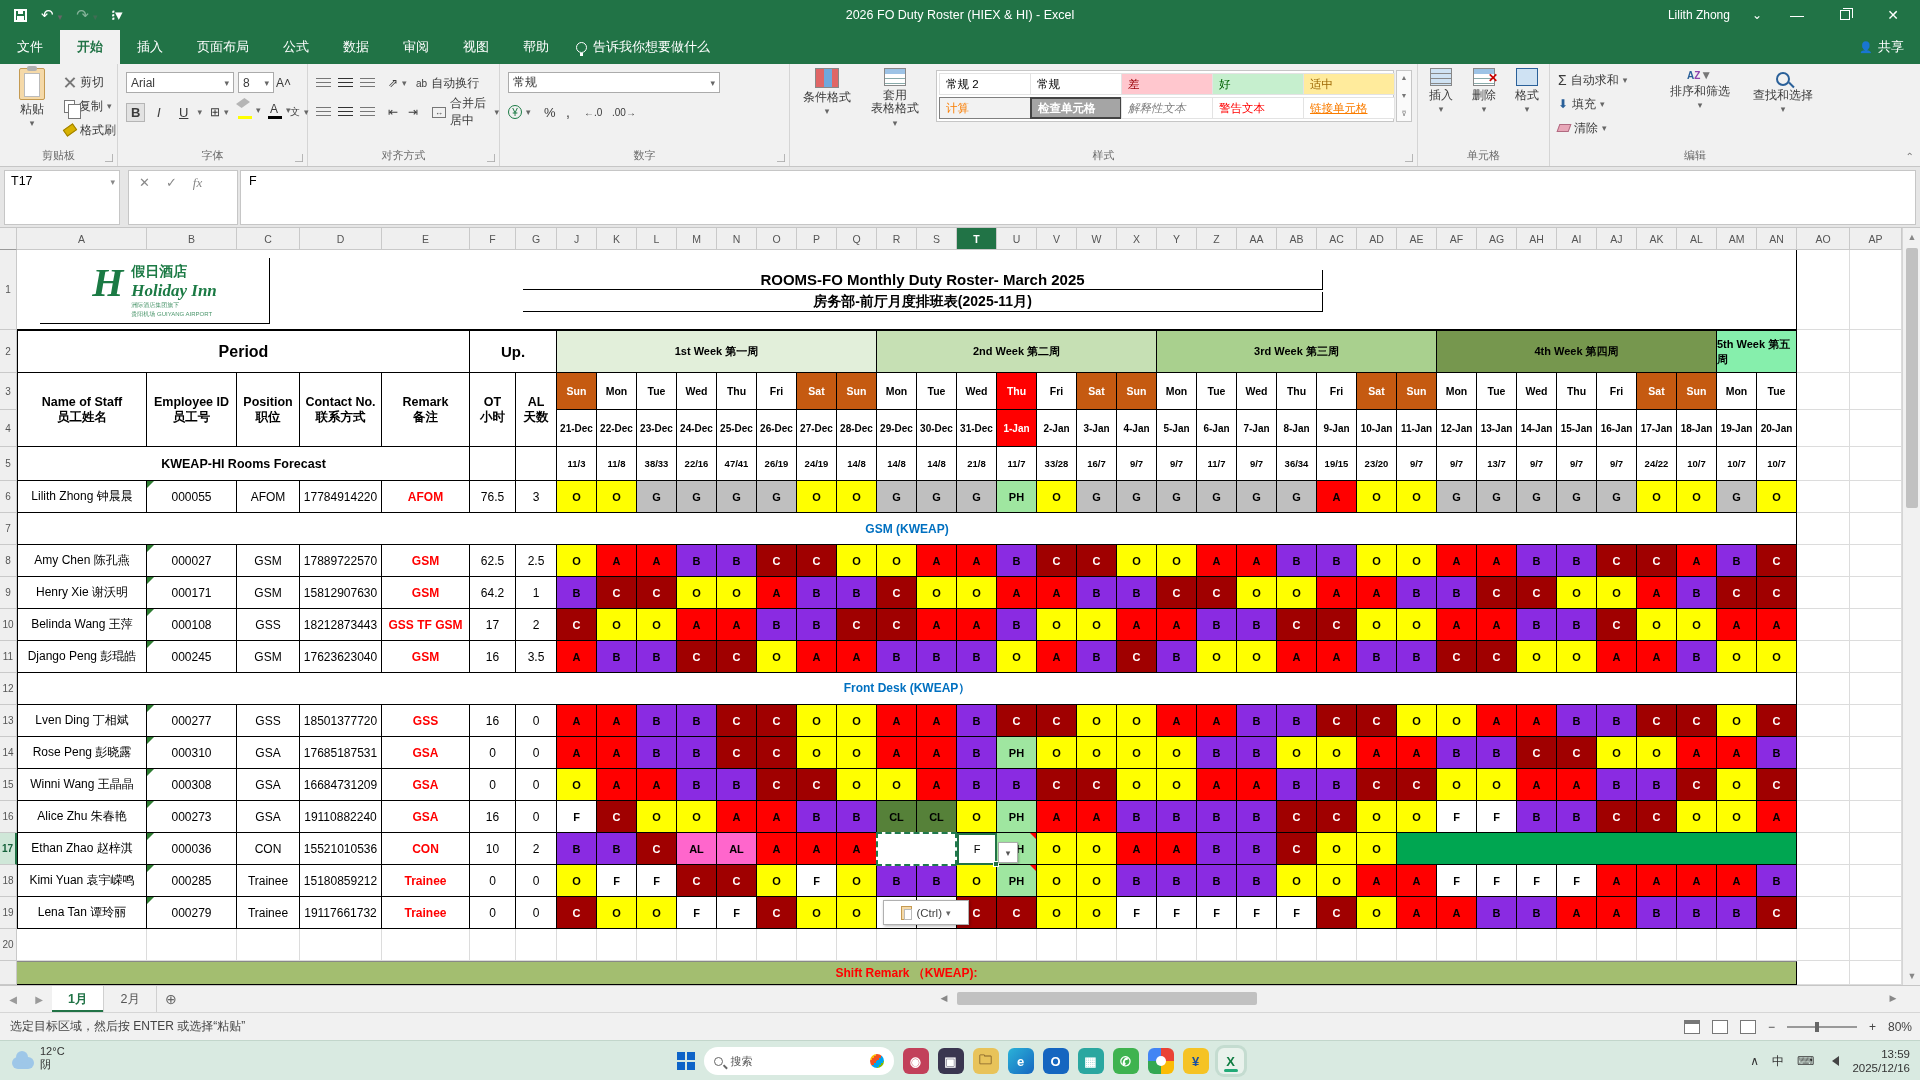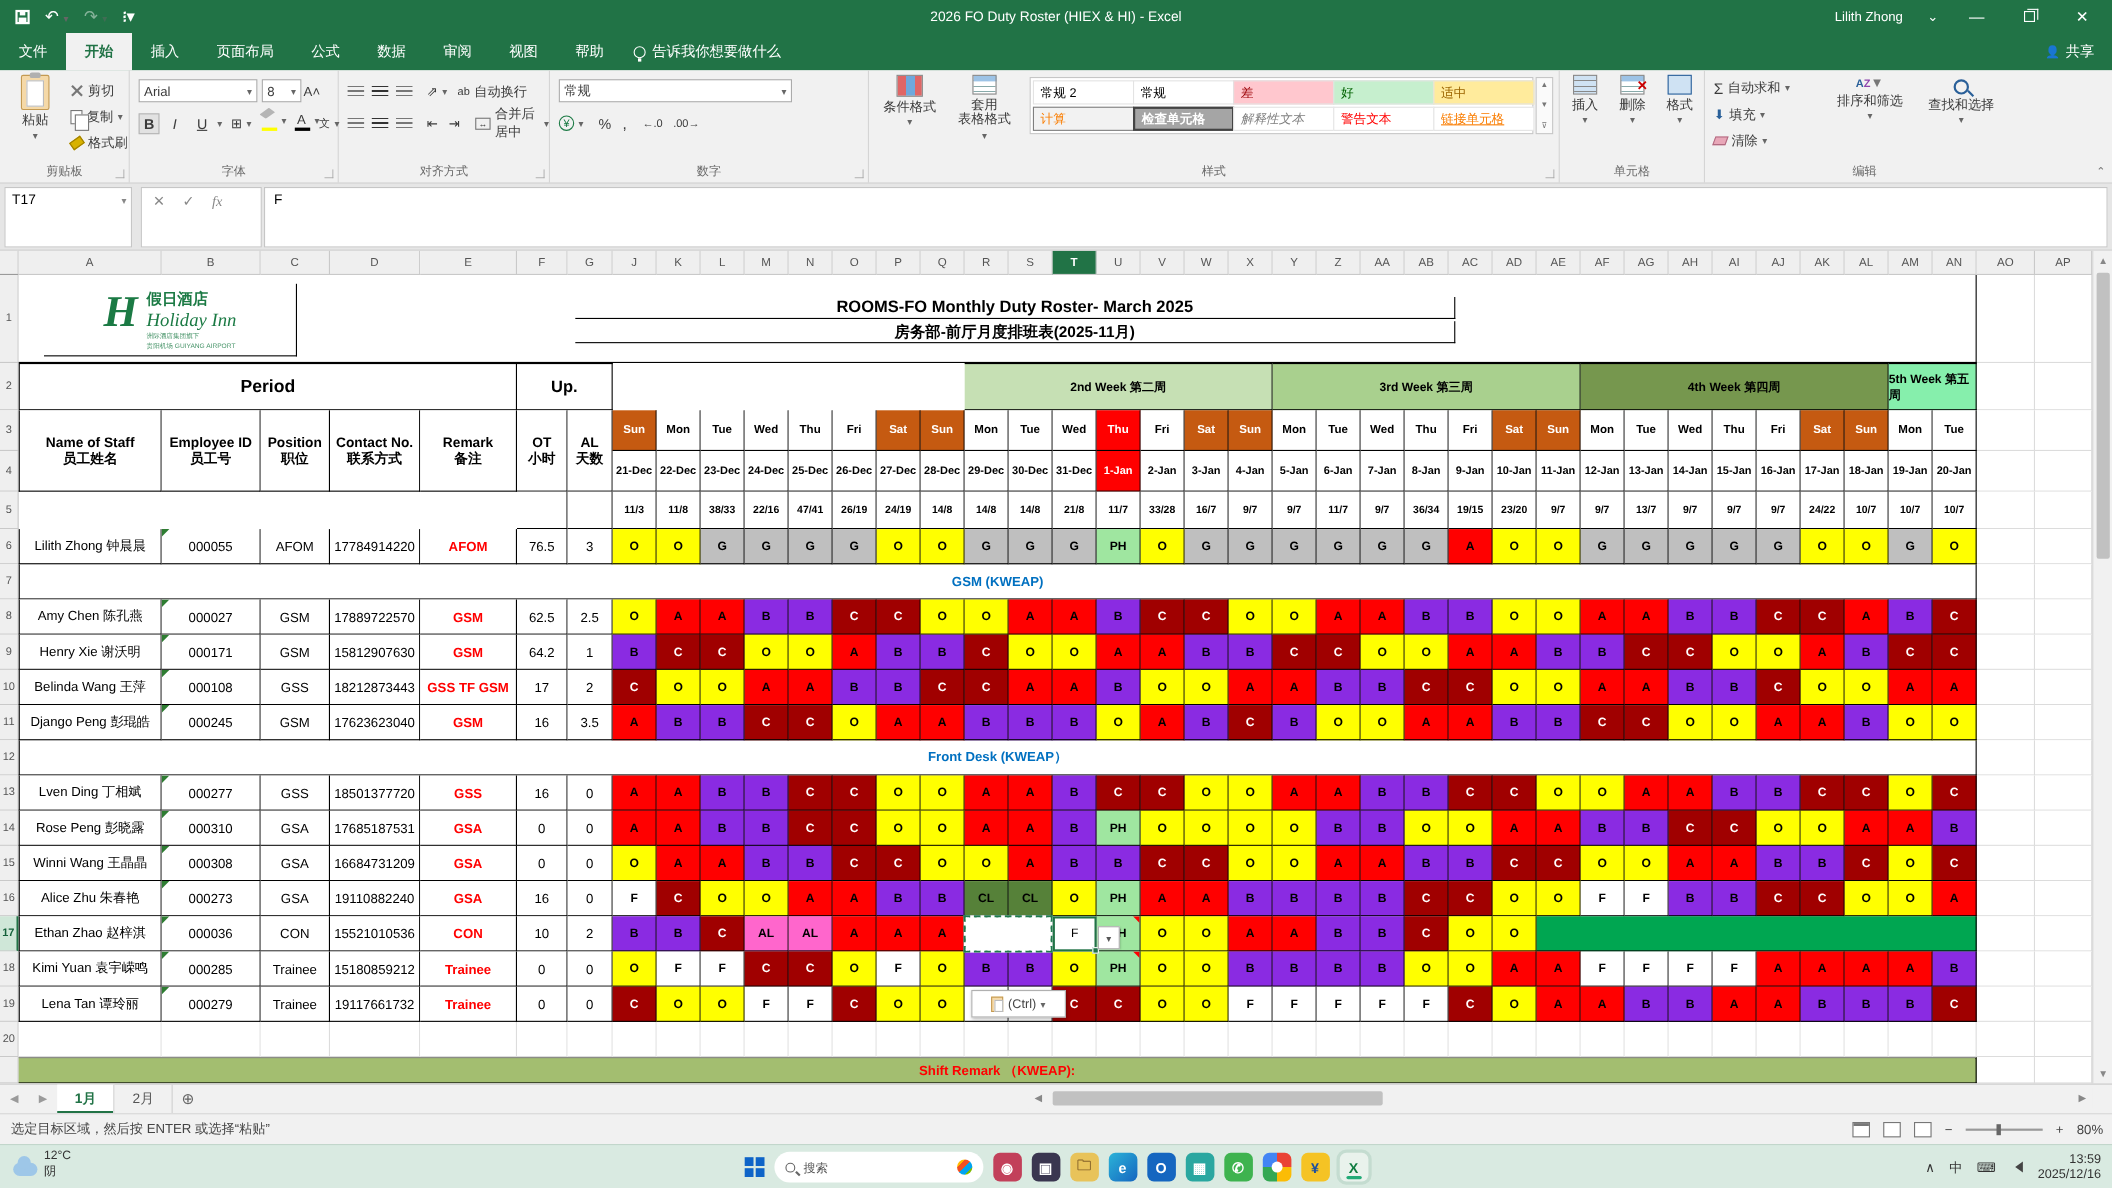--- a/index.html
+++ b/index.html
@@ -511,30 +511,31 @@
       <div class="lcell" style="left: 1637px; top: 701px; width: 40px; height: 32px;"></div>
       <div class="lcell" style="left: 1677px; top: 701px; width: 40px; height: 32px;"></div>
       <div class="lcell" style="left: 1717px; top: 701px; width: 40px; height: 32px;"></div>
       <div class="lcell" style="left: 1757px; top: 701px; width: 40px; height: 32px;"></div>
       <div class="cell" style="left: 17px; top: 22px; width: 1780px; height: 80px; justify-content: flex-start; border-right: 1px solid rgb(0, 0, 0);"></div>
       <div class="cell" style="left: 40px; top: 30px; width: 230px; height: 66px; position: absolute; color: rgb(27, 122, 68);">
         <div style="display:flex;gap:8px">
           <div style="font-family:'Liberation Serif',serif;font-style:italic;font-weight:bold;font-size:40px;line-height:40px">H</div>
           <div>
             <div style="font-weight:bold;font-size:14px">假日酒店</div>
-            <div style="font-family:'Liberation Serif',serif;font-style:italic;font-weight:normal;font-size:17px">Holiday Inn</div>
+            <div style="font-family:'Liberation Serif',serif;font-style:italic;font-weight:bold;font-size:17px">Holiday Inn</div>
             <div style="font-size:6px;opacity:.8">洲际酒店集团旗下</div>
             <div style="font-size:6px;opacity:.8">贵阳机场 GUIYANG AIRPORT</div>
           </div>
         </div>
       </div>
       <div class="cell" style="left: 523px; top: 42px; width: 800px; height: 20px; position: absolute; text-align: center; font-weight: bold; font-size: 15px;">ROOMS-FO Monthly Duty Roster- March 2025</div>
       <div class="cell" style="left: 523px; top: 64px; width: 800px; height: 20px; position: absolute; text-align: center; font-weight: bold; font-size: 14px;">房务部-前厅月度排班表(2025-11月)</div>
       <div class="cell" style="left: 17px; top: 102px; width: 453px; height: 43px; font-weight: bold; font-size: 16px; border-left: 1px solid rgb(0, 0, 0); border-top: 1px solid rgb(0, 0, 0);">Period</div>
       <div class="cell" style="left: 470px; top: 102px; width: 87px; height: 43px; font-weight: bold; font-size: 15px; border-top: 1px solid rgb(0, 0, 0);">Up.</div>
+      <div class="cell" style="left: 557px; top: 102px; width: 320px; height: 43px; background: rgb(226, 239, 218); font-weight: bold; font-size: 11px; border-top: 1px solid rgb(0, 0, 0);">1st Week 第一周</div>
       <div class="cell" style="left: 877px; top: 102px; width: 280px; height: 43px; background: rgb(198, 224, 180); font-weight: bold; font-size: 11px; border-top: 1px solid rgb(0, 0, 0);">2nd Week 第二周</div>
       <div class="cell" style="left: 1157px; top: 102px; width: 280px; height: 43px; background: rgb(169, 208, 142); font-weight: bold; font-size: 11px; border-top: 1px solid rgb(0, 0, 0);">3rd Week 第三周</div>
       <div class="cell" style="left: 1437px; top: 102px; width: 280px; height: 43px; background: rgb(118, 151, 78); font-weight: bold; font-size: 11px; border-top: 1px solid rgb(0, 0, 0);">4th Week 第四周</div>
       <div class="cell" style="left: 1717px; top: 102px; width: 80px; height: 43px; background: #86efac; font-weight: bold; font-size: 11px; border-top: 1px solid rgb(0, 0, 0);">5th Week 第五周</div>
       <div class="cell pre" style="left: 17px; top: 145px; width: 130px; height: 74px; font-weight: bold; font-size: 12.5px; border-left: 1px solid rgb(0, 0, 0);">Name of Staff
 员工姓名</div>
       <div class="cell pre" style="left: 147px; top: 145px; width: 90px; height: 74px; font-weight: bold; font-size: 12.5px;">Employee ID
 员工号</div>
       <div class="cell pre" style="left: 237px; top: 145px; width: 63px; height: 74px; font-weight: bold; font-size: 12.5px;">Position
 职位</div>
@@ -601,20 +602,21 @@
       <div class="cell" style="left: 1597px; top: 145px; width: 40px; height: 37px; font-size: 10.5px; font-weight: bold;">Fri</div>
       <div class="cell" style="left: 1597px; top: 182px; width: 40px; height: 37px; font-size: 10px; font-weight: bold;">16-Jan</div>
       <div class="cell" style="left: 1637px; top: 145px; width: 40px; height: 37px; font-size: 10.5px; font-weight: bold; background: rgb(197, 90, 17); color: rgb(255, 255, 255);">Sat</div>
       <div class="cell" style="left: 1637px; top: 182px; width: 40px; height: 37px; font-size: 10px; font-weight: bold;">17-Jan</div>
       <div class="cell" style="left: 1677px; top: 145px; width: 40px; height: 37px; font-size: 10.5px; font-weight: bold; background: rgb(197, 90, 17); color: rgb(255, 255, 255);">Sun</div>
       <div class="cell" style="left: 1677px; top: 182px; width: 40px; height: 37px; font-size: 10px; font-weight: bold;">18-Jan</div>
       <div class="cell" style="left: 1717px; top: 145px; width: 40px; height: 37px; font-size: 10.5px; font-weight: bold;">Mon</div>
       <div class="cell" style="left: 1717px; top: 182px; width: 40px; height: 37px; font-size: 10px; font-weight: bold;">19-Jan</div>
       <div class="cell" style="left: 1757px; top: 145px; width: 40px; height: 37px; font-size: 10.5px; font-weight: bold;">Tue</div>
       <div class="cell" style="left: 1757px; top: 182px; width: 40px; height: 37px; font-size: 10px; font-weight: bold;">20-Jan</div>
+      <div class="cell" style="left: 17px; top: 219px; width: 453px; height: 34px; font-weight: bold; font-size: 12.5px; border-left: 1px solid rgb(0, 0, 0);">KWEAP-HI Rooms Forecast</div>
       <div class="cell" style="left: 470px; top: 219px; width: 46px; height: 34px;"></div>
       <div class="cell" style="left: 516px; top: 219px; width: 41px; height: 34px;"></div>
       <div class="cell" style="left: 557px; top: 219px; width: 40px; height: 34px; font-size: 9.5px; font-weight: bold;">11/3</div>
       <div class="cell" style="left: 597px; top: 219px; width: 40px; height: 34px; font-size: 9.5px; font-weight: bold;">11/8</div>
       <div class="cell" style="left: 637px; top: 219px; width: 40px; height: 34px; font-size: 9.5px; font-weight: bold;">38/33</div>
       <div class="cell" style="left: 677px; top: 219px; width: 40px; height: 34px; font-size: 9.5px; font-weight: bold;">22/16</div>
       <div class="cell" style="left: 717px; top: 219px; width: 40px; height: 34px; font-size: 9.5px; font-weight: bold;">47/41</div>
       <div class="cell" style="left: 757px; top: 219px; width: 40px; height: 34px; font-size: 9.5px; font-weight: bold;">26/19</div>
       <div class="cell" style="left: 797px; top: 219px; width: 40px; height: 34px; font-size: 9.5px; font-weight: bold;">24/19</div>
       <div class="cell" style="left: 837px; top: 219px; width: 40px; height: 34px; font-size: 9.5px; font-weight: bold;">14/8</div>

